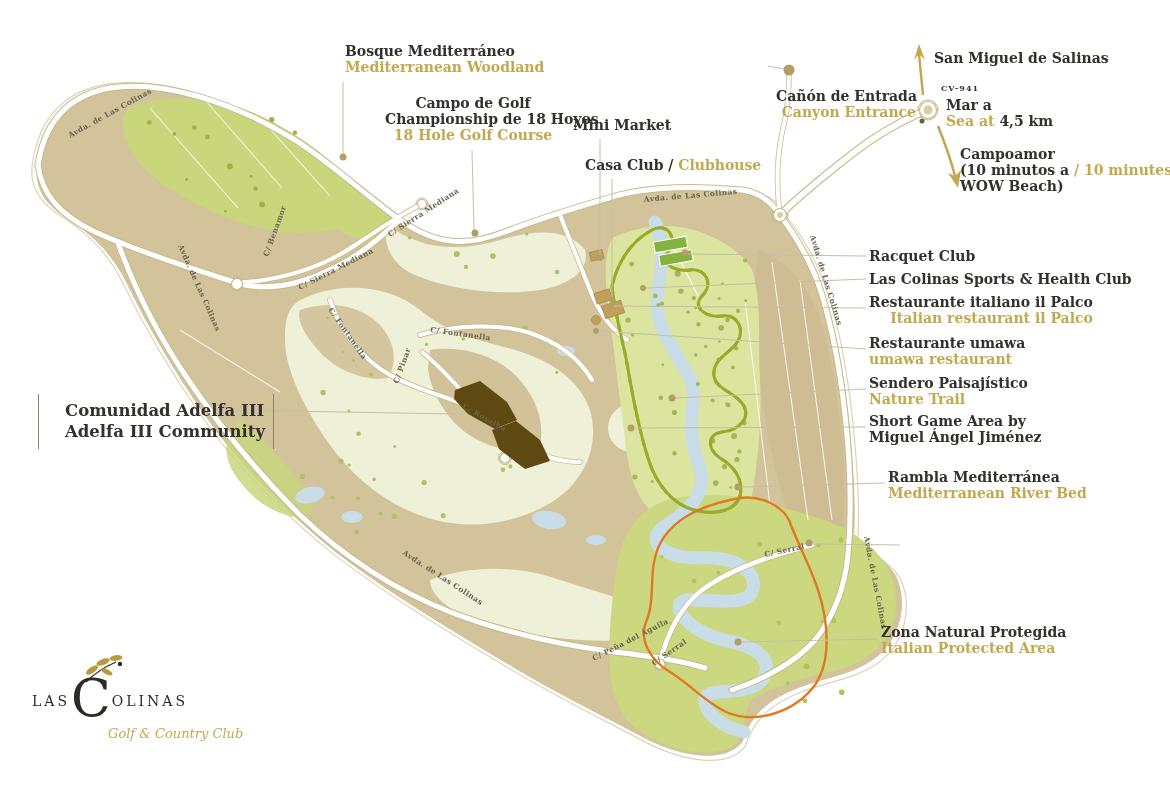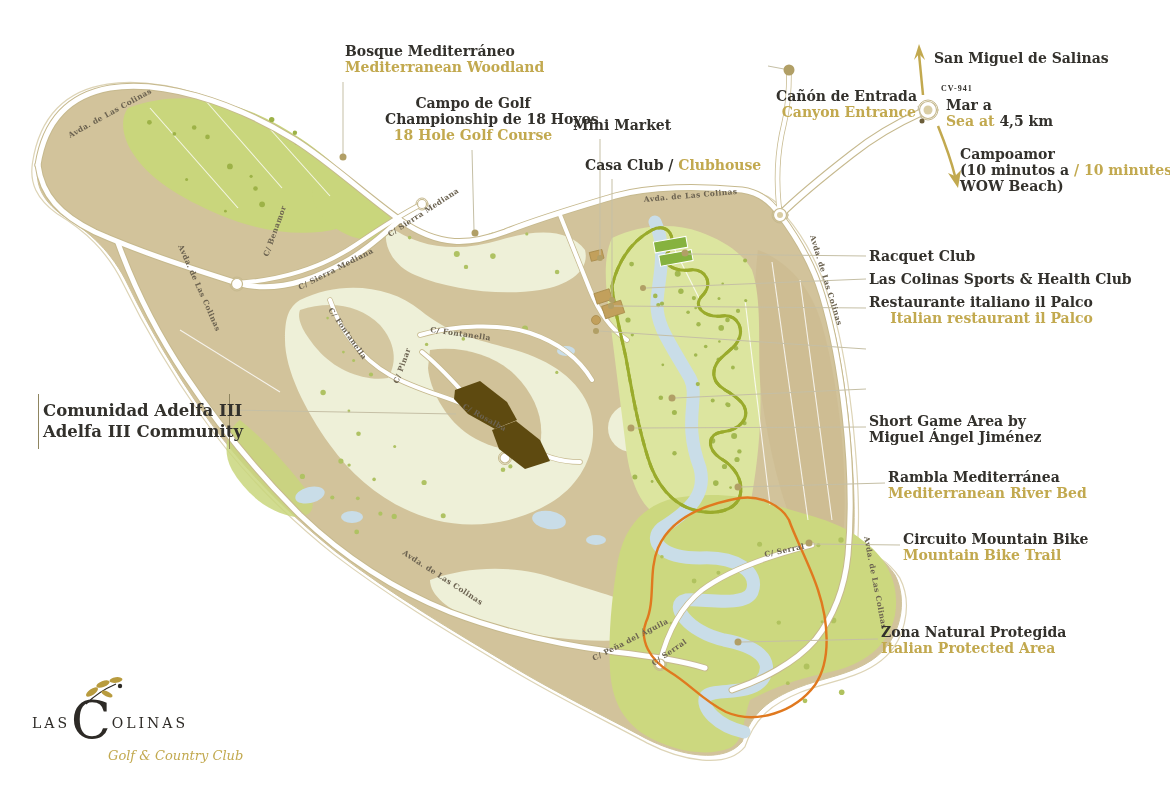--- a/index.html
+++ b/index.html
@@ -5,31 +5,31 @@
   html,body{margin:0;padding:0;background:#fff;}
   #stage{position:relative;width:1170px;height:785px;background:#fff;overflow:hidden;
          font-family:"DejaVu Serif","Liberation Serif",serif;}
   #mapsvg{position:absolute;left:0;top:0;}
   .callout{position:absolute;font-weight:bold;font-size:14px;line-height:1.14;
            color:var(--ink);white-space:nowrap;}
   .callout .gold{color:var(--gold);}
   .center{text-align:center;}
   .right{text-align:right;}
   .cv{font-size:8px;letter-spacing:1px;font-weight:bold;}
-  .adelfa-block{position:absolute;left:38px;top:394px;width:182px;padding:7px 4px;
+  .adelfa-block{position:absolute;left:38px;top:394px;width:182px;padding:7px 26px;
       border-left:1.5px solid #8f8560;border-right:1.5px solid #8f8560;text-align:left;
       font-weight:bold;font-size:16.5px;line-height:1.25;color:var(--ink);white-space:nowrap;}
   .street{font-family:"DejaVu Serif",serif;font-weight:bold;font-size:7.5px;
           fill:var(--street-ink);letter-spacing:.4px;}
   .leader{stroke:var(--leader);stroke-width:1;fill:none;}
   .dot{fill:var(--dot);}
   .casing{fill:none;stroke:var(--road-casing);stroke-linecap:round;stroke-linejoin:round;}
   .tarmac{fill:none;stroke:#ffffff;stroke-linecap:round;stroke-linejoin:round;}
   
-  .logo{position:absolute;left:32px;top:676px;width:200px;height:90px;color:#2d2a26;}
+  .logo{position:absolute;left:32px;top:654px;width:200px;height:90px;color:#2d2a26;}
   .logo .row{position:absolute;left:0;top:34px;white-space:nowrap;}
   .logo .small{font-size:14px;letter-spacing:3px;font-weight:normal;}
   .logo .bigc{font-size:52px;line-height:0;position:relative;top:10px;margin:0 1px;}
   .logo .sub{position:absolute;left:76px;top:72px;font-style:italic;font-size:13px;
              color:var(--gold);white-space:nowrap;}
   .logo svg{position:absolute;left:44px;top:-4px;}
 </style>
 </head>
 <body>
 
@@ -393,21 +393,21 @@
 
 <div class="callout right" style="left:776px;top:89px;width:140px;">
   <div>Cañón de Entrada</div>
   <div class="gold">Canyon Entrance</div>
 </div>
 
 <div class="callout" style="left:934px;top:51px;">
   <span>San Miguel de Salinas</span>
 </div>
 
-<div class="callout cv" style="left:941px;top:84px;font-family:Liberation Serif, serif;">
+<div class="callout cv" style="left:941px;top:84px;">
   <span>CV-941</span>
 </div>
 
 <div class="callout" style="left:946px;top:98px;">
   <div>Mar a</div>
   <div><span class="gold">Sea at </span><span>4,5 km</span></div>
 </div>
 
 <div class="callout" style="left:960px;top:147px;">
   <div>Campoamor</div>
@@ -421,36 +421,40 @@
 
 <div class="callout" style="left:869px;top:272px;">
   <span>Las Colinas Sports &amp; Health Club</span>
 </div>
 
 <div class="callout" style="left:869px;top:295px;text-align:right;">
   <div>Restaurante italiano il Palco</div>
   <div class="gold">Italian restaurant il Palco</div>
 </div>
 
-
+<div class="callout" style="left:869px;top:336px;">
+  <div>Restaurante umawa</div>
+  <div class="gold">umawa restaurant</div>
+</div>
+
+<div class="callout" style="left:869px;top:376px;">
+  <div>Sendero Paisajístico</div>
+  <div class="gold">Nature Trail</div>
+</div>
 
 <div class="callout" style="left:869px;top:414px;">
   <div>Short Game Area by</div>
   <div>Miguel Ángel Jiménez</div>
 </div>
 
 <div class="callout" style="left:888px;top:470px;">
   <div>Rambla Mediterránea</div>
   <div class="gold">Mediterranean River Bed</div>
 </div>
 
-<div class="callout" style="left:903px;top:532px;">
-  <div>Circuito Mountain Bike</div>
-  <div class="gold">Mountain Bike Trail</div>
-</div>
 
 <div class="callout" style="left:881px;top:625px;">
   <div>Zona Natural Protegida</div>
   <div class="gold">Italian Protected Area</div>
 </div>
 
 <div class="adelfa-block">
   <div>Comunidad Adelfa III</div>
   <div class="gold">Adelfa III Community</div>
 </div>

